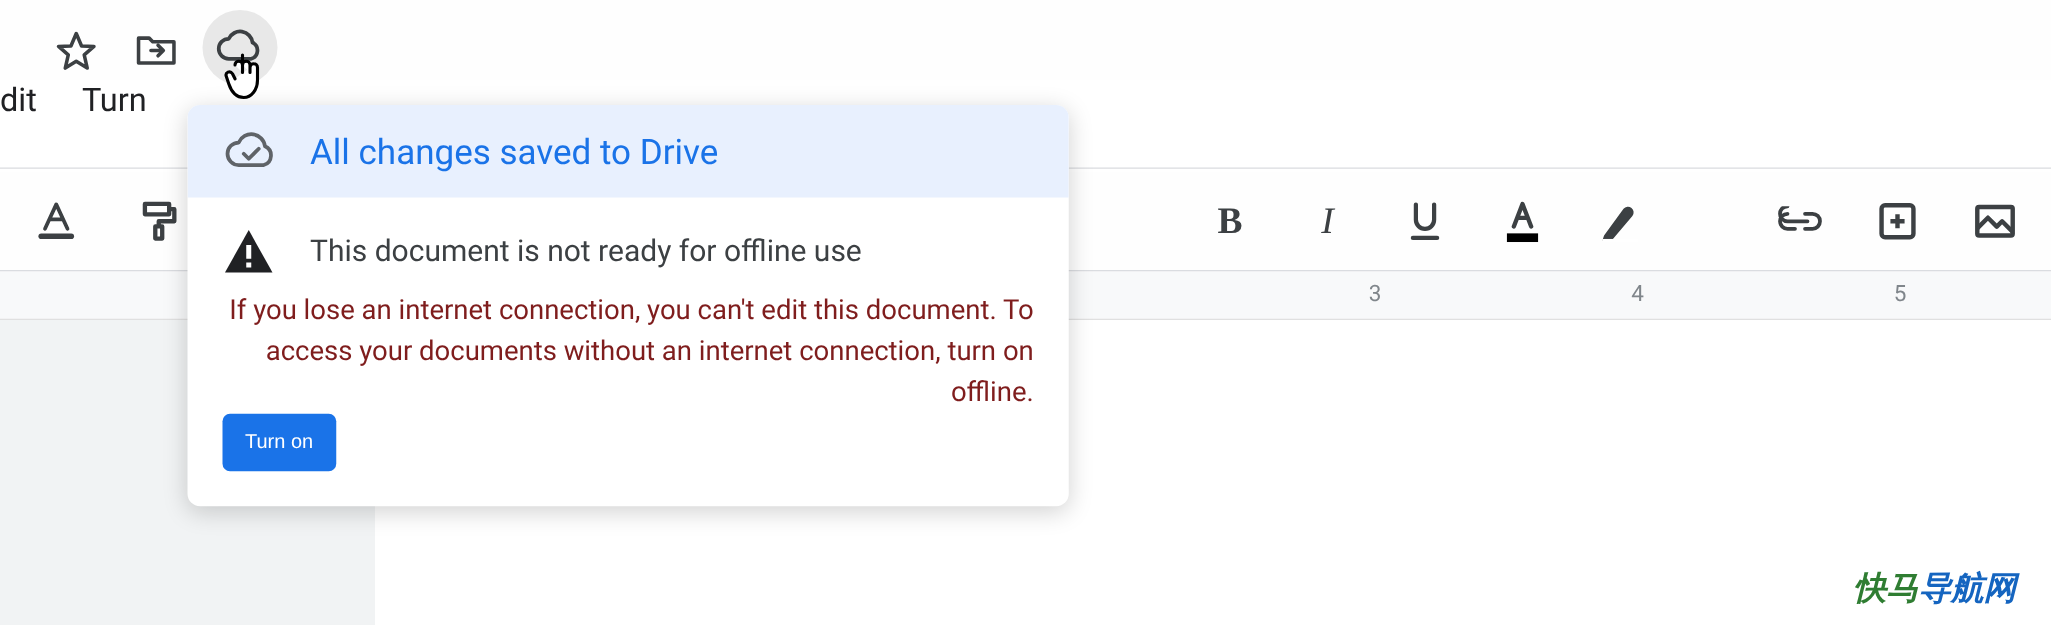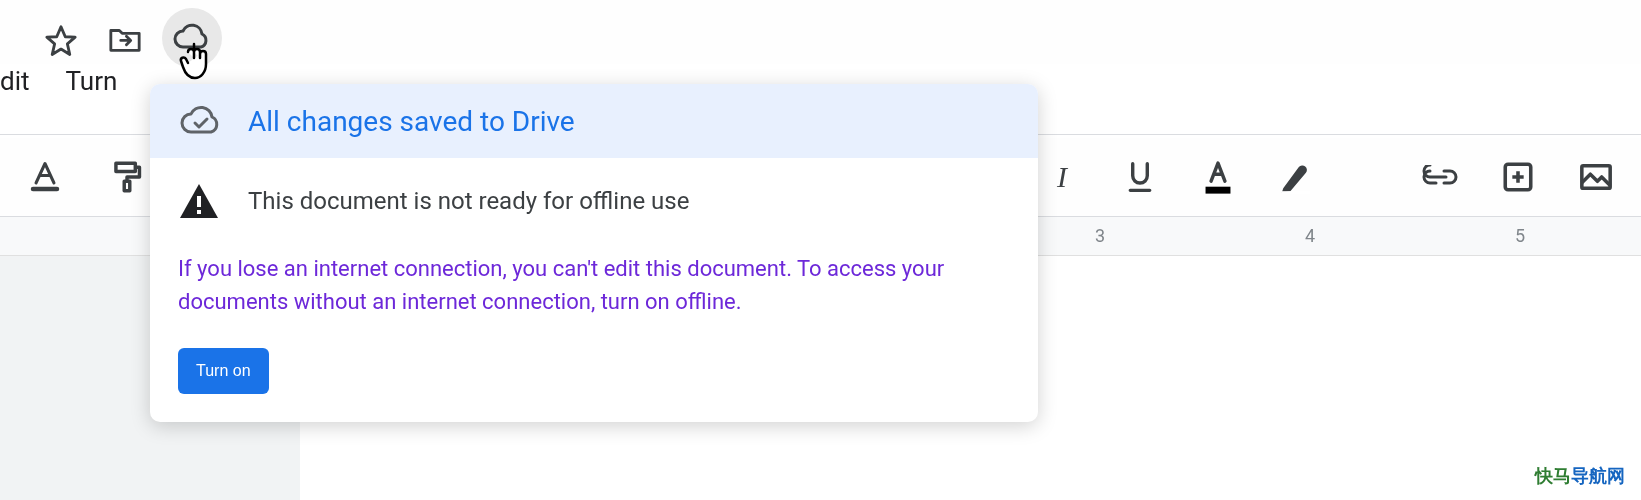--- a/index.html
+++ b/index.html
@@ -27,31 +27,31 @@
 
   
   .ruler { position:absolute; left:0; right:0; top: 216px; height: 40px; background: #f8f9fa; border-top:1px solid #dadce0; border-bottom:1px solid #e0e0e0;}
   .ruler-num { position:absolute; top: 8px; font-size: 18px; color:#80868b; transform: translateX(-50%); }
 
   
   .doc-area { position:absolute; left:0; right:0; top:256px; bottom:0; background:#f1f3f4;}
   .page { position:absolute; left:300px; right:0; top:0; bottom:0; background:#fff; }
 
   
-  .popup { position:absolute; left: 150px; top: 84px; width: 888px; background:#fff; border-radius: 10px; box-shadow: 0 4px 20px rgba(0,0,0,0.18); z-index:100; overflow:hidden;}
+  .popup { position:absolute; left: 150px; top: 84px; width: 705px; background:#fff; border-radius: 10px; box-shadow: 0 4px 20px rgba(0,0,0,0.18); z-index:100; overflow:hidden;}
   .popup-header { background:#e8f0fe; display:flex; align-items:center; gap: 24px; padding: 20px 28px; }
   .popup-header .title { color:#1a73e8; font-size: 28px; font-weight: 400;}
   .popup-body { padding: 24px 28px 28px 28px; }
-  .warn-row { display:flex; align-items:center; gap: 28px; margin-bottom: 32px;}
+  .warn-row { display:flex; align-items:center; gap: 28px; margin-bottom: 12px;}
   .warn-text { font-size: 24px; color:#3c4043; }
-  .desc { font-size: 22px; color:#6d28d9; line-height: 1.5; margin-bottom: 30px;}
+  .desc { font-size: 22px; color:#7f1d1d; line-height: 1.5;  text-align: right;}
   .turn-on { background:#1a73e8; color:#fff; border:none; border-radius: 6px; font-size: 16px; font-weight: 500; padding: 14px 18px; cursor:pointer;}
 
   
-  .watermark { position:absolute; right: 16px; bottom: 12px; font-size: 18px; font-weight: 700; letter-spacing: 0px;}
+  .watermark { position:absolute; right: 28px; bottom: 12px; font-size: 26px; font-weight: 700; font-style: italic; letter-spacing: 0px;}
   .wm1 { color:#2f7d32; }
   .wm2 { color:#1565c0; }
 
   svg { display:block; }
 </style>
 </head>
 <body>
 
 <div class="top-strip">
   <span class="star-icon">

